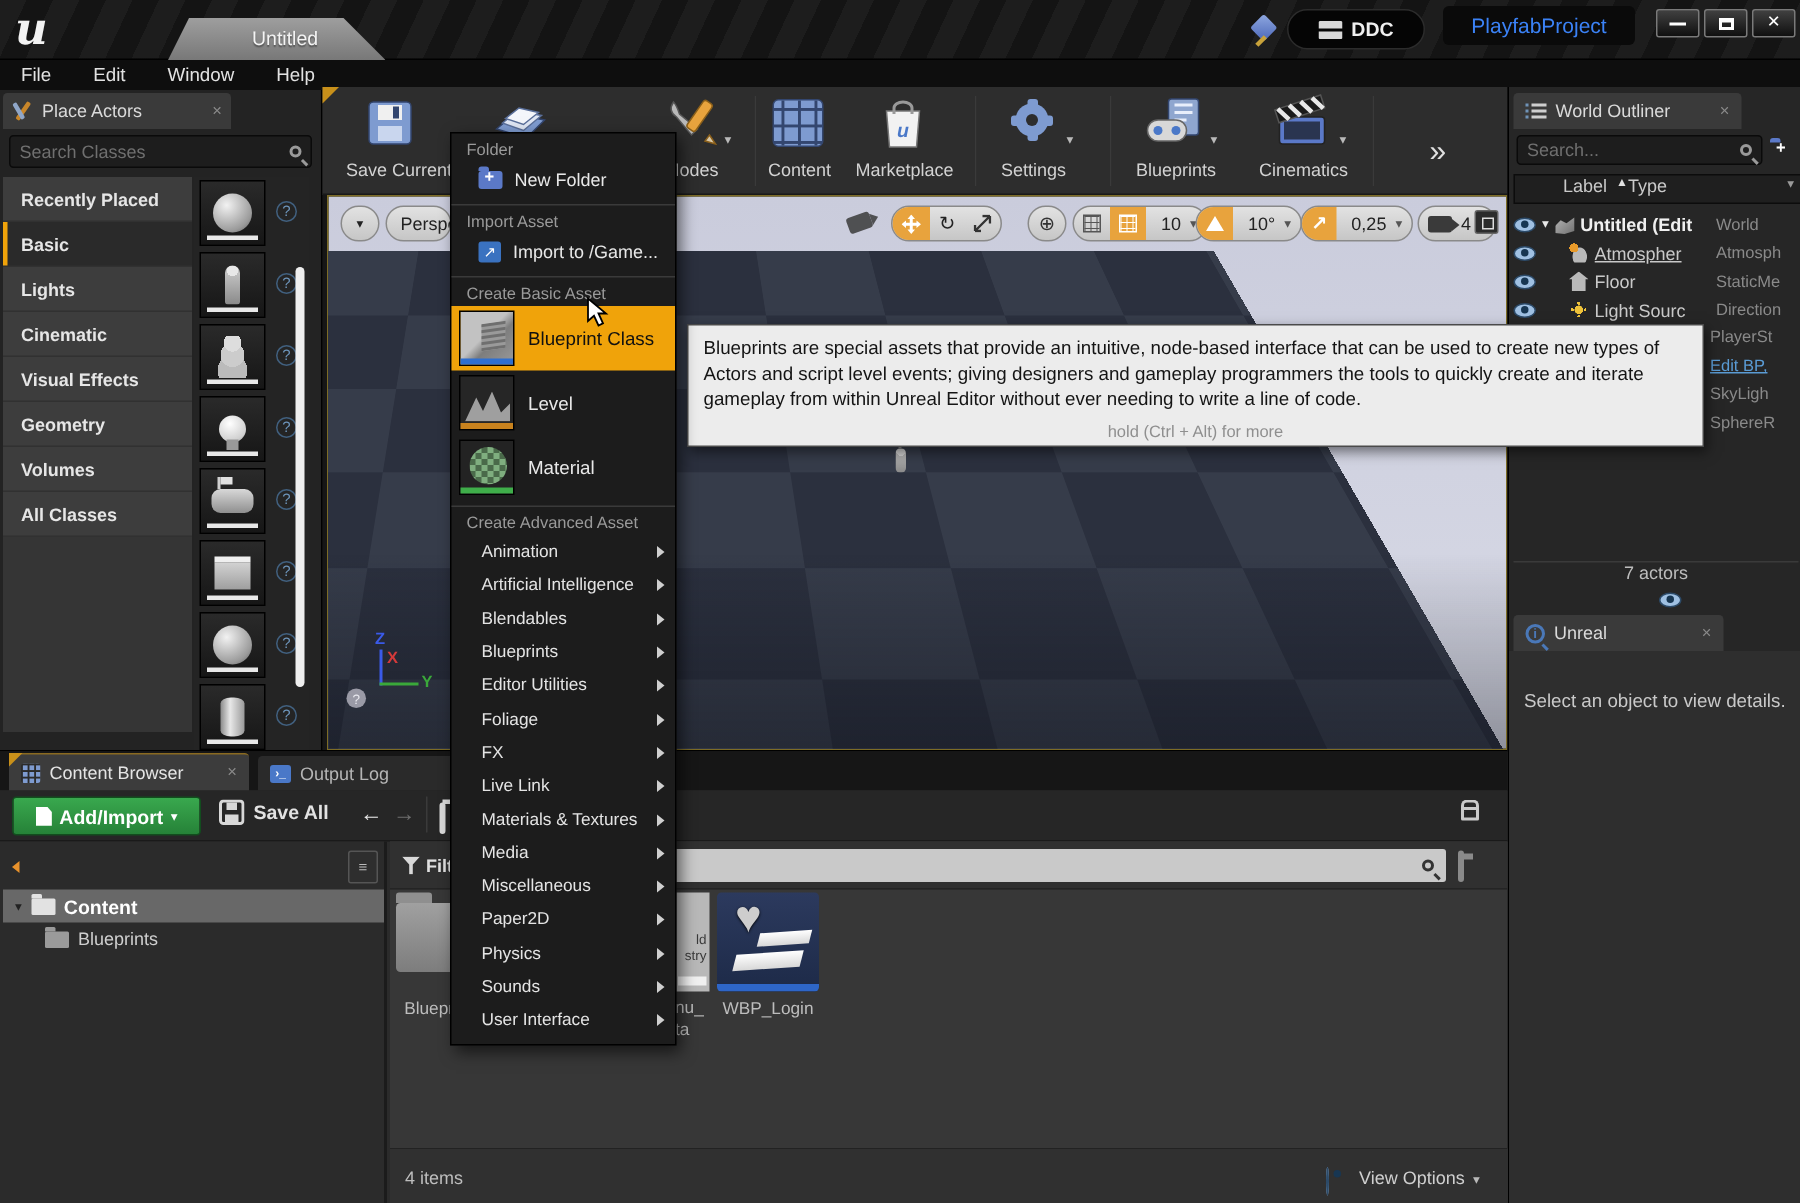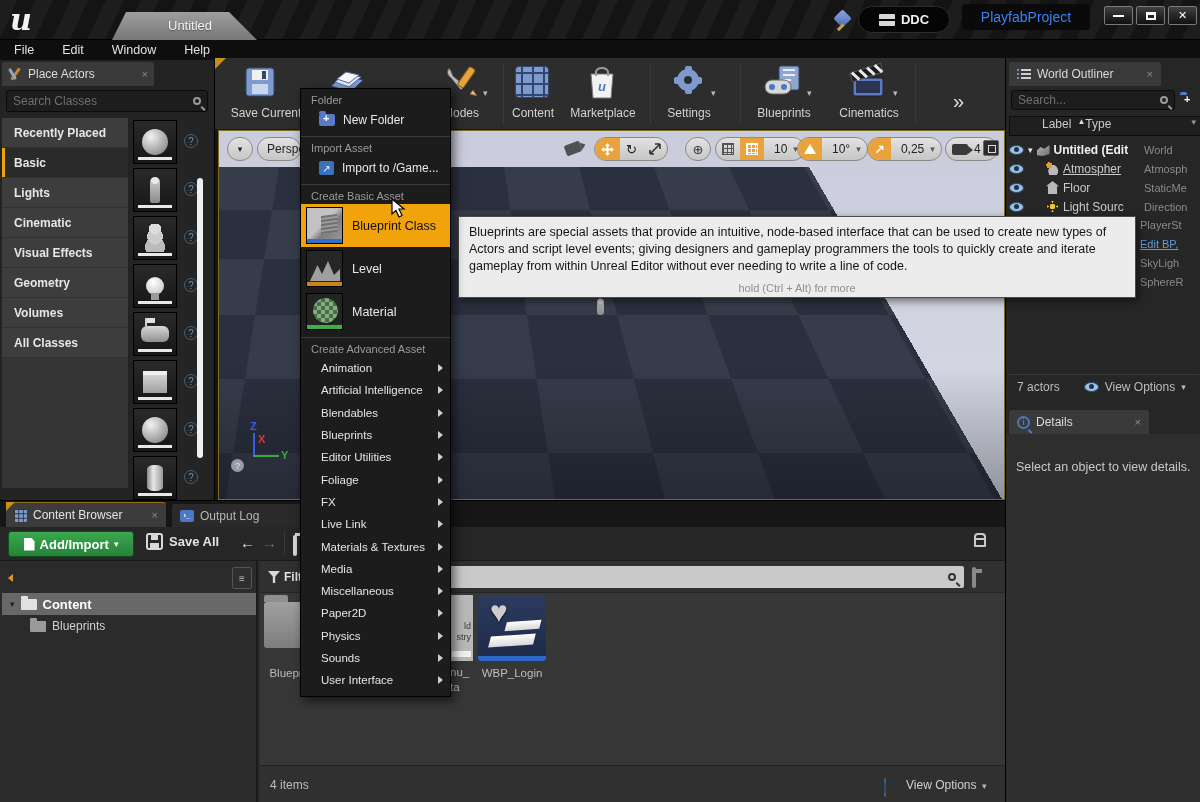--- a/index.html
+++ b/index.html
@@ -168,21 +168,21 @@
     radial-gradient(ellipse at 55% 70%,#b9b9b9 0 45%,transparent 50%); }
   .ico-house { background:#b9b9b9; clip-path:polygon(50% 0,100% 40%,85% 40%,85% 100%,15% 100%,15% 40%,0 40%); }
   .ico-sun { background:radial-gradient(circle,#f0c33a 0 30%,transparent 32%); position:relative; }
   .ico-sun::after { content:""; position:absolute; inset:0; background:
     conic-gradient(#f0c33a 0 12deg,transparent 12deg 78deg,#f0c33a 78deg 102deg,transparent 102deg 168deg,
     #f0c33a 168deg 192deg,transparent 192deg 258deg,#f0c33a 258deg 282deg,transparent 282deg 348deg,#f0c33a 348deg);
     -webkit-mask:radial-gradient(circle,transparent 0 35%,#000 36% 55%,transparent 56%); }
   .partial-type { position:absolute; left:134px; font-size:11px; color:#8a8a8a; }
   .link-blue { color:#5a9bd4; text-decoration:underline; }
   .wo-footer { position:absolute; left:3px; top:316px; width:190px; height:24px; border-top:1px solid #3a3a3a;
-    display:flex; align-items:center; font-size:12px; color:#bdbdbd; gap:6px; padding:0 8px; }
+    display:flex; align-items:center; font-size:12px; color:#bdbdbd; gap:6px; padding:0 8px;flex-direction:column; }
   .details-body { position:absolute; left:0px; top:376px; width:195px; height:368px; background:#2e2e2e; }
   .info-mag { width:13px; height:13px; border:2px solid #4a78b8; border-radius:50%; color:#4a78b8;
     font-size:9px; font-weight:bold; display:flex; align-items:center; justify-content:center; position:relative; }
   .info-mag::after { content:""; position:absolute; left:10px; top:11px; width:5px; height:2px; background:#4a78b8;
     transform:rotate(45deg); transform-origin:0 0; }
 
   
   .bottom-panel { left:0; top:500px; width:1005px; height:302px; background:#2b2b2b; border-top:1px solid #000; }
   .bp-tabrow { position:absolute; left:0; top:0; width:100%; height:26px; background:#161616; }
   .cb-tab { position:absolute; left:6px; top:1px; width:160px; height:25px; background:#3c3c3c;
@@ -600,21 +600,21 @@
 
   <div class="wo-footer">
     <span>7 actors</span>
     <span class="eye" style="margin-left:18px;"></span>
     <span>View Options</span>
     <span class="caret">▾</span>
   </div>
 
   <div class="panel-tab" style="left:3px; top:352px; width:140px;">
     <span class="info-mag">i</span>
-    <span>Details</span>
+    <span>Unreal</span>
     <span class="pa-close">×</span>
   </div>
   <div class="details-body">
     <div style="padding:26px 10px; font-size:12.5px; color:#c9c9c9;">Select an object to view details.</div>
   </div>
 </div>
 
 <div class="abs bottom-panel">
   <div class="bp-tabrow">
     <div class="cb-tab">

